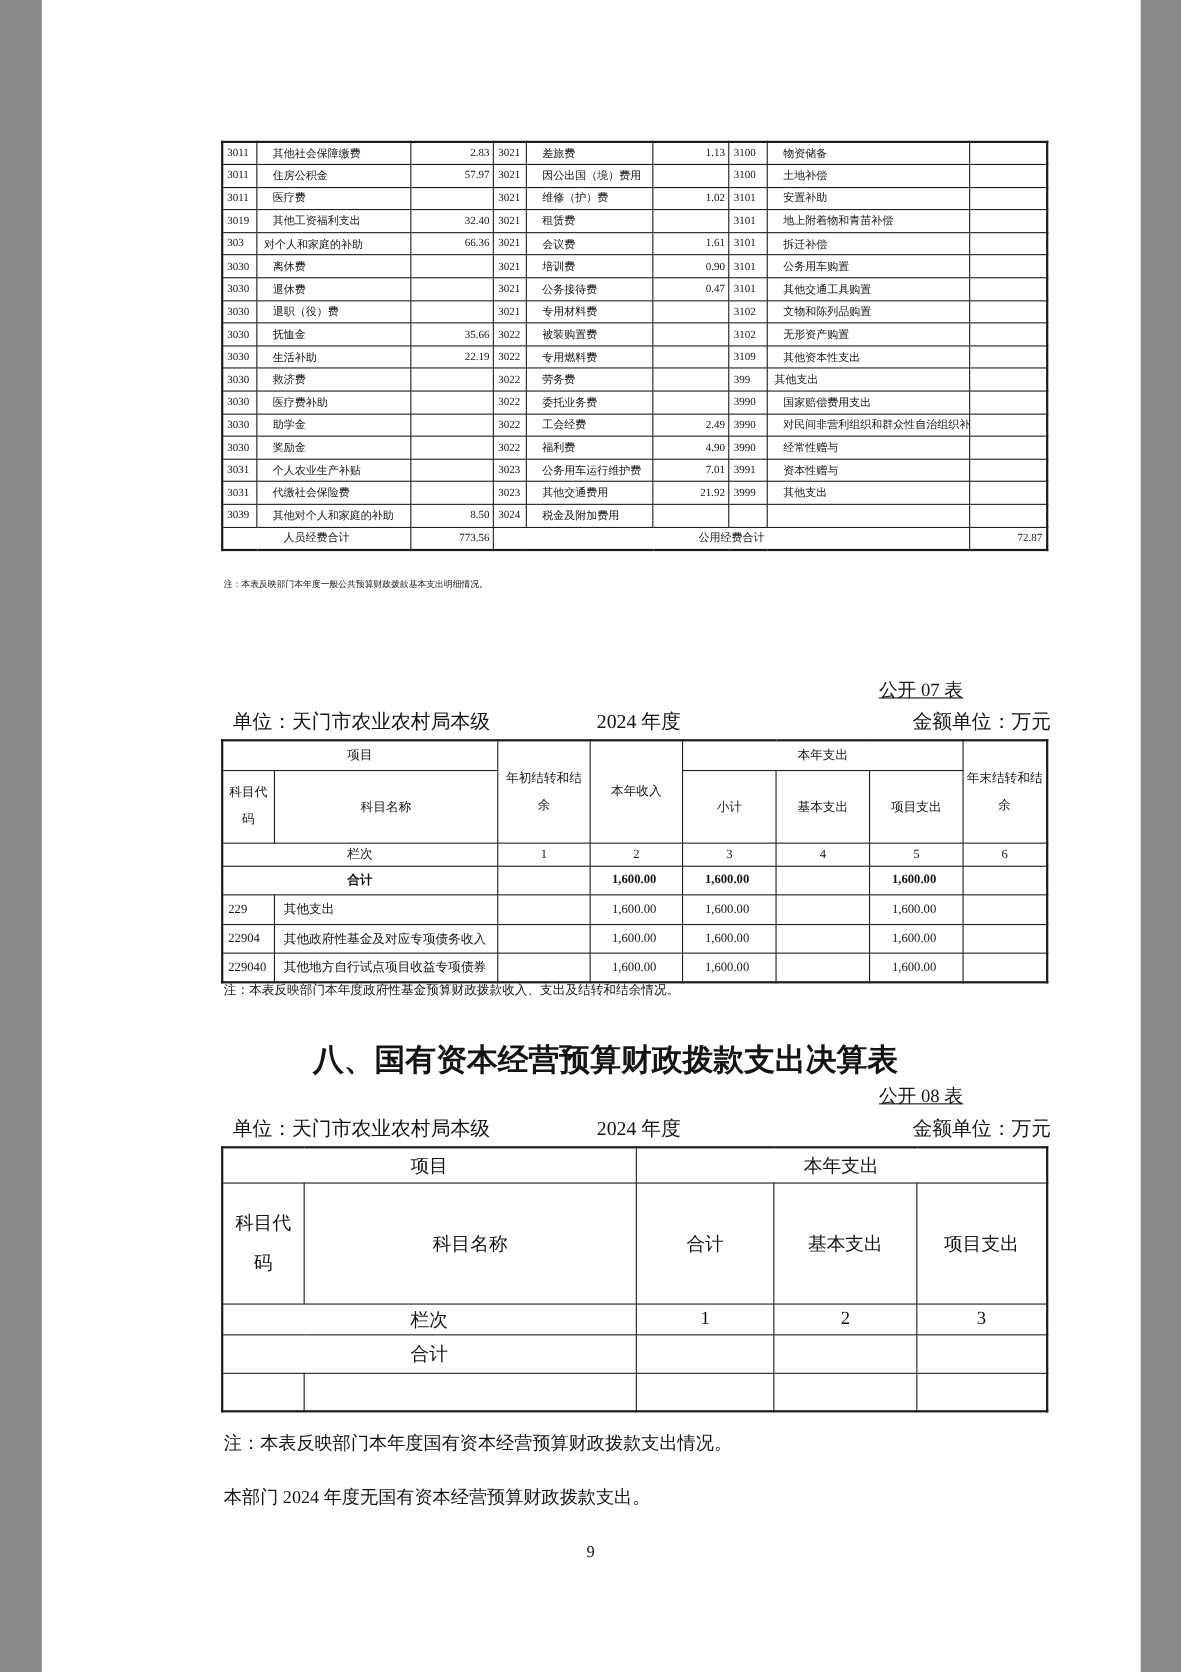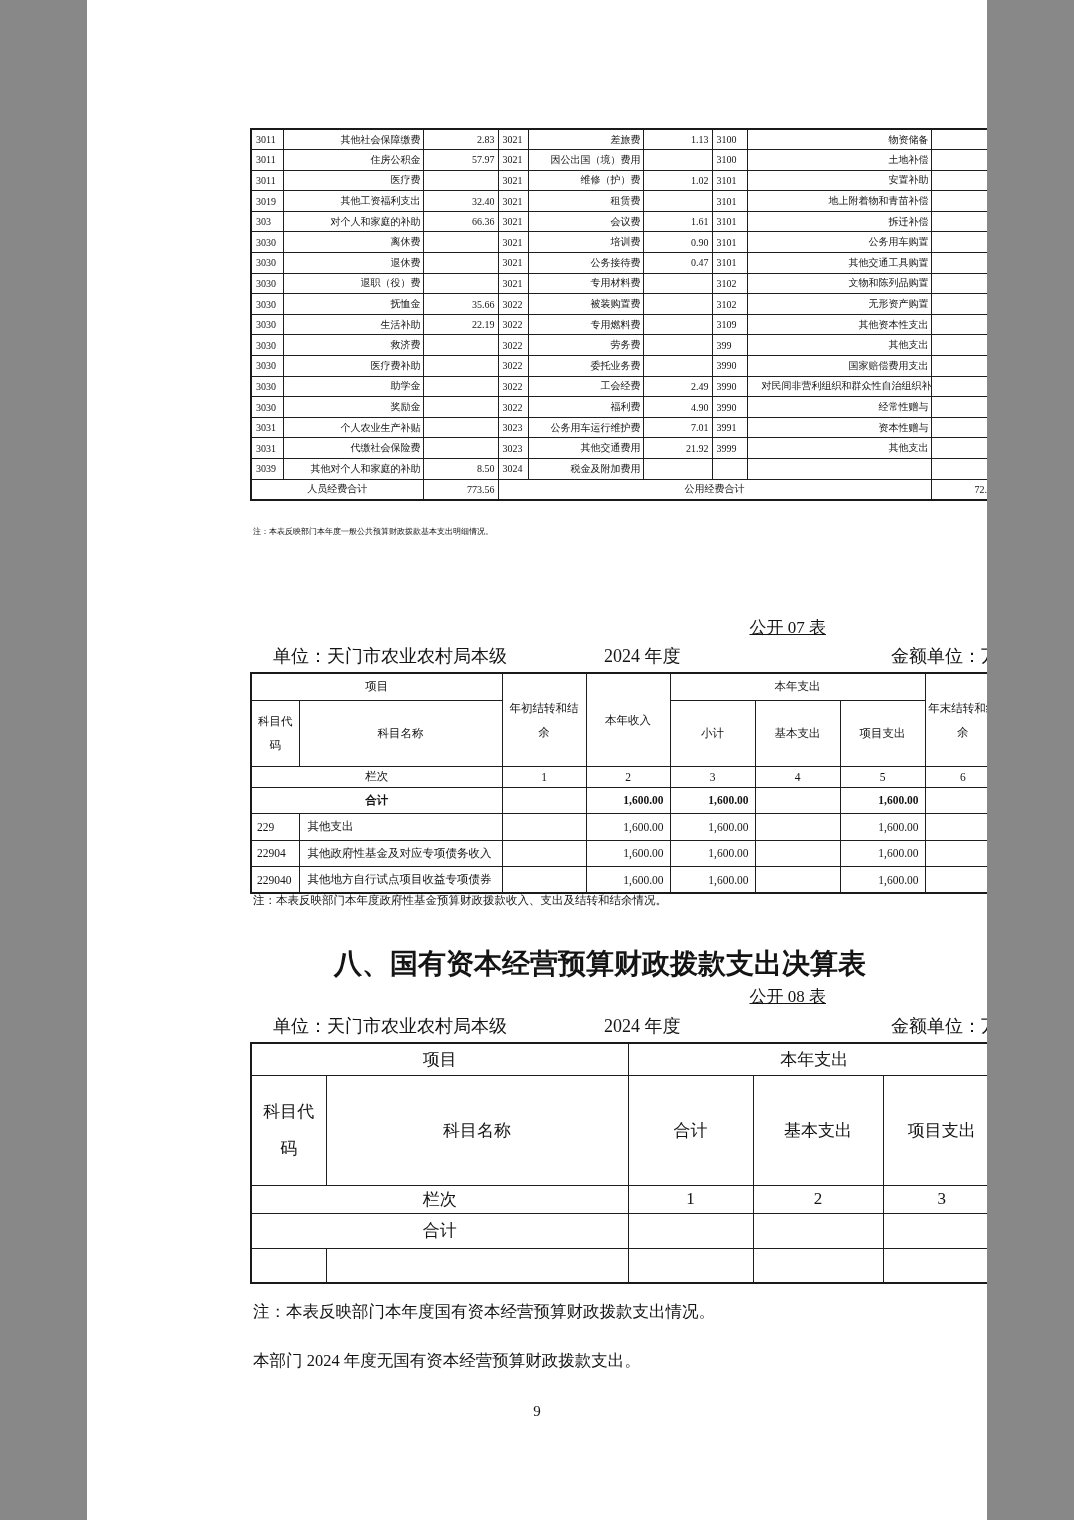--- a/index.html
+++ b/index.html
@@ -1,65 +1,65 @@
 <!DOCTYPE html>
 <html><head>
 <meta charset="utf-8">
 <style>
   html,body{margin:0;padding:0;background:#888;}
   .page{
-    position:relative;width:900px;height:1520px;background:#fff;margin:0 auto;
+    position:relative;width:999px;height:1520px;background:#fff;margin:0 auto;
     font-family:"Liberation Serif","DejaVu Serif",serif;color:#141414;overflow:hidden;
   }
   table{border-collapse:collapse;table-layout:fixed;}
   td{border:1.5px solid #1e1e1e;overflow:hidden;white-space:nowrap;vertical-align:middle;}
 
   
   .t-detail{position:absolute;left:163px;top:128px;width:750px;font-size:10px;border:2px solid #1a1a1a;}
   .t-detail tr{height:20.6px;}
   .t-detail td{padding:0 2px;}
   .t-detail td.c{text-align:left;padding-left:4px;}
-  .t-detail td.n{text-align:right;padding-left:14px;}
+  .t-detail td.n{text-align:left;padding-left:14px;}
   .t-detail td.n.lvl1{padding-left:6px;}
   .t-detail td.v{text-align:right;padding-right:3px;}
   .t-detail .foot{height:21px;}
   .t-detail .foot .lab{text-align:center;padding:0;}
 
   .note-sm{position:absolute;left:166px;top:526px;font-size:8px;}
 
   .sec-title{
     position:absolute;left:163px;width:700px;text-align:center;
     font-family:"Liberation Sans","DejaVu Sans",sans-serif;font-weight:700;font-size:28px;line-height:1.2;
   }
   #title7{top:579px;}
   #title8{top:947px;}
 
   .tag{position:absolute;right:161px;font-size:17px;text-decoration:underline;}
   #tag7{top:616px;}
   #tag8{top:985px;}
 
-  .meta{position:absolute;left:180px;width:750px;height:22px;font-size:18px;}
+  .meta{position:absolute;left:168px;width:750px;height:22px;font-size:18px;}
   #meta7{top:644px;}
   #meta8{top:1014px;}
   .meta .unit{position:absolute;left:6px;}
   .meta .year{position:absolute;left:337px;text-align:right;}
   .meta .amt{position:absolute;right:0;}
 
   
   .t7{position:absolute;left:163px;top:672px;width:750px;font-size:11.5px;border:2px solid #1a1a1a;}
   .t7 td{text-align:center;padding:0 2px;}
   .t7 .hA{height:27px;}
   .t7 .hB{height:66px;}
   .t7 .wrap{white-space:normal;line-height:2.1;}
   .t7 .lanci{height:21px;}
   .t7 tbody.rows tr{height:26.5px;}
   .t7 td.c{text-align:left;padding-left:5px;}
   .t7 td.n{text-align:left;padding-left:8px;}
   .t7 td.nc{text-align:center;}
-  .t7 td.v{text-align:right;padding-right:6px;}
+  .t7 td.v{padding-right:6px;}
   .t7 tr.bold{font-weight:700;}
 
   .note-md{position:absolute;left:166px;top:893px;font-size:11.5px;}
 
   
   .t8{position:absolute;left:163px;top:1042px;width:750px;font-size:17px;border:2px solid #1a1a1a;}
   .t8 td{text-align:center;padding:0 3px;}
   .t8 .hA{height:32px;}
   .t8 .hB{height:110px;}
   .t8 .wrapcode{white-space:normal;line-height:2.2;padding:0 10px;}

